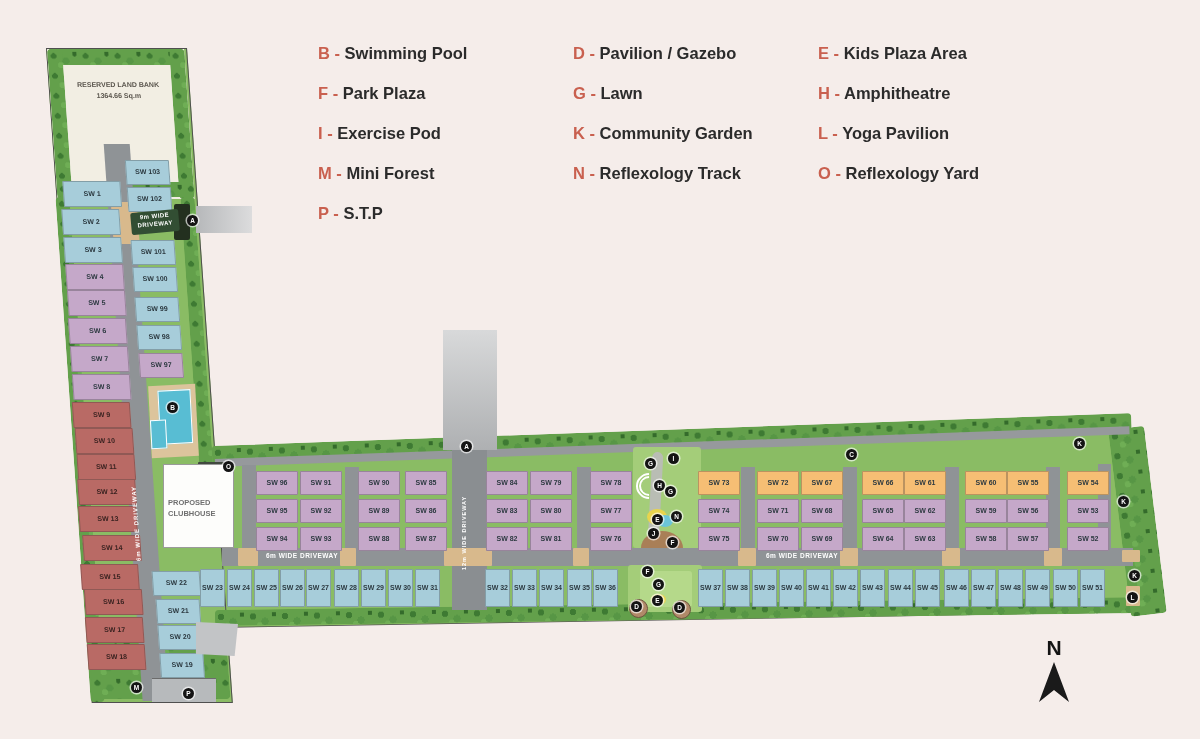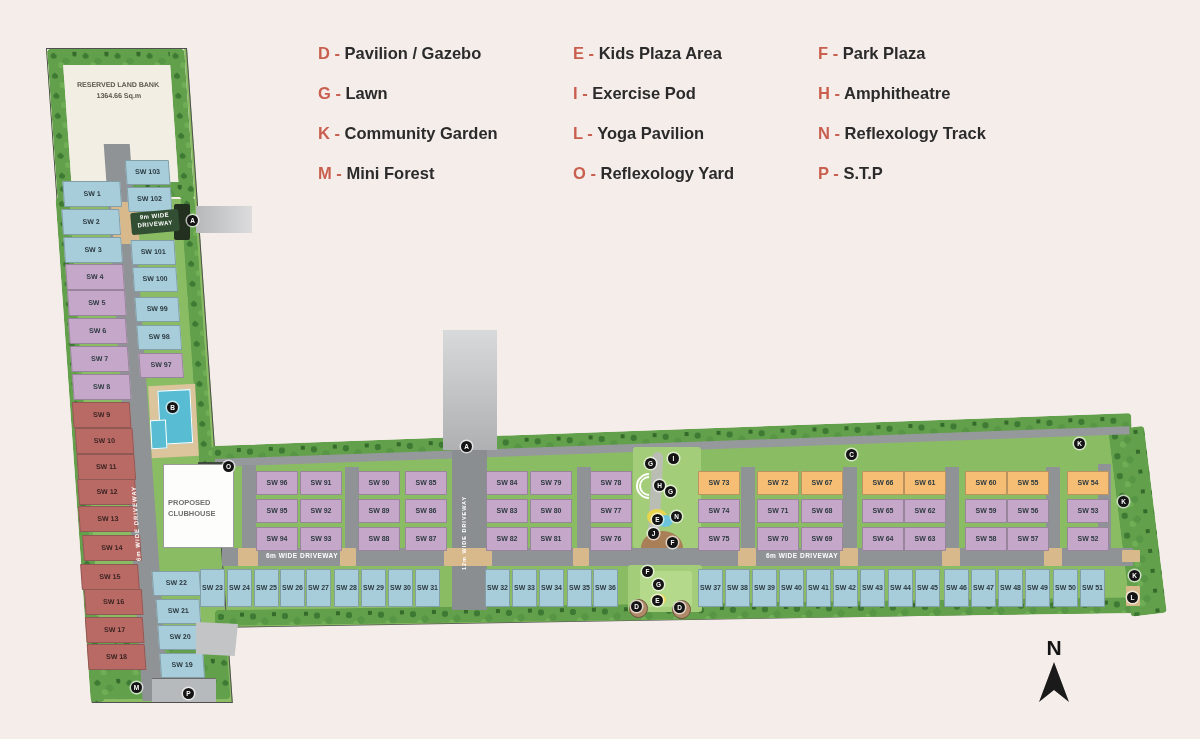--- a/index.html
+++ b/index.html
@@ -54,30 +54,31 @@
   #north-n{font-weight:bold;font-size:21px;color:#141414;}
   #north-arrow{width:30px;height:40px;margin:2px auto 0;background:#1a1a1a;
                clip-path:polygon(50% 0,100% 100%,50% 70%,0 100%);}
   .arc{position:absolute;border:2px solid #fff;border-color:#fff transparent transparent #fff;
        border-radius:50%;transform:rotate(-45deg);z-index:5;}
 </style>
 </head>
 <body style="--accent_legend: #c9604f; --blue: #a7cdda; --purple: #c5a8c9; --red: #b96a65; --orange: #f6be74; --road_gray: #8f9396; --site_green: #8abc64; --tree_green: #4c8a3d; --tan: #d8b98c; --page_bg: #f5edea; --pool_blue: #58bdd3; --amenity_green: #a4cd79;">
 
 <div id="legend">
+    <div class="legend-item"><span class="key">B - </span><span>Swimming Pool</span></div>
     <div class="legend-item"><span class="key">D - </span><span>Pavilion / Gazebo</span></div>
     <div class="legend-item"><span class="key">E - </span><span>Kids Plaza Area</span></div>
     <div class="legend-item"><span class="key">F - </span><span>Park Plaza</span></div>
     <div class="legend-item"><span class="key">G - </span><span>Lawn</span></div>
+    <div class="legend-item"><span class="key">H - </span><span>Amphitheatre</span></div>
     <div class="legend-item"><span class="key">I - </span><span>Exercise Pod</span></div>
-    <div class="legend-item"><span class="key">H - </span><span>Amphitheatre</span></div>
     <div class="legend-item"><span class="key">K - </span><span>Community Garden</span></div>
     <div class="legend-item"><span class="key">L - </span><span>Yoga Pavilion</span></div>
+    <div class="legend-item"><span class="key">M - </span><span>Mini Forest</span></div>
     <div class="legend-item"><span class="key">N - </span><span>Reflexology Track</span></div>
-    <div class="legend-item"><span class="key">M - </span><span>Mini Forest</span></div>
     <div class="legend-item"><span class="key">O - </span><span>Reflexology Yard</span></div>
     <div class="legend-item"><span class="key">P - </span><span>S.T.P</span></div>
   </div>
 
 <div id="strip">
   <div id="strip-base"></div>
   <div id="landbank"></div>
 
   <div class="abs trees" style="left:7px;top:1px;width:137px;height:16px;z-index:3;"></div>
   <div class="abs trees" style="left:7px;top:1px;width:15px;height:150px;z-index:3;"></div>

